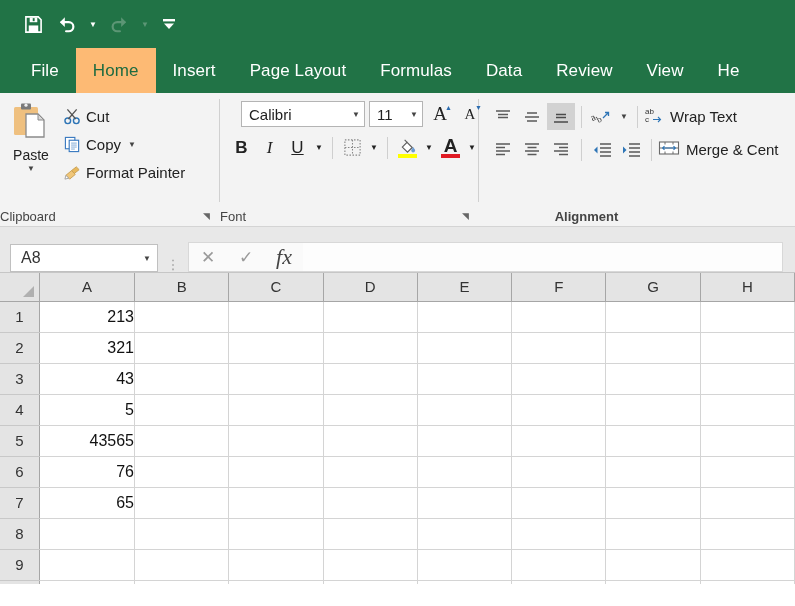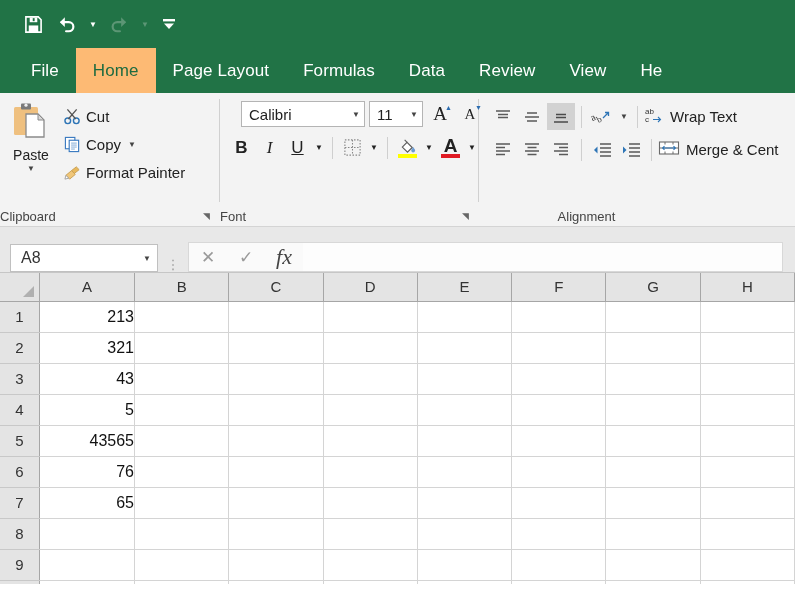--- a/index.html
+++ b/index.html
@@ -208,20 +208,21 @@
       <svg width="16" height="14" viewBox="0 0 16 14">
           <rect x="2" y="2" width="12" height="2.4" fill="#ffffff"></rect>
           <path d="M3 6.6h10L8 12z" fill="#ffffff"></path>
         </svg>
     </div>
   </div>
 
   <div class="tabs">
     <div class="tab">File</div>
     <div class="tab active">Home</div>
+    <div class="tab">Insert</div>
     <div class="tab">Page Layout</div>
     <div class="tab">Formulas</div>
     <div class="tab">Data</div>
     <div class="tab">Review</div>
     <div class="tab">View</div>
     <div class="tab">He</div>
   </div>
 
   <div class="ribbon">
 
@@ -416,21 +417,21 @@
                     <rect x="1.5" y="3" width="19" height="12" fill="#ffffff" stroke="#6a6a6a" stroke-width="1.1"></rect>
                     <path d="M1.5 9h19M7 3v2.5M15 3v2.5M7 12.5V15M15 12.5V15" stroke="#6a6a6a" stroke-width="1"></path>
                     <path d="M5 9h12M6.5 7.2L4.6 9l1.9 1.8M15.5 7.2L17.4 9l-1.9 1.8" stroke="#2e75b6" stroke-width="1.1" fill="none"></path>
                   </svg>
               </span>
               <span>Merge &amp; Cent</span>
             </div>
           </div>
         </div>
       </div>
-      <div class="group-label" style="justify-content:center;width:215px;">
+      <div class="group-label" style="justify-content:center;width:215px;font-weight:bold;">
         <span>Alignment</span>
       </div>
     </div>
   </div>
 
   <div class="fbar">
     <div class="namebox">
       <span class="nv">A8</span>
       <span class="nc">▼</span>
     </div>

